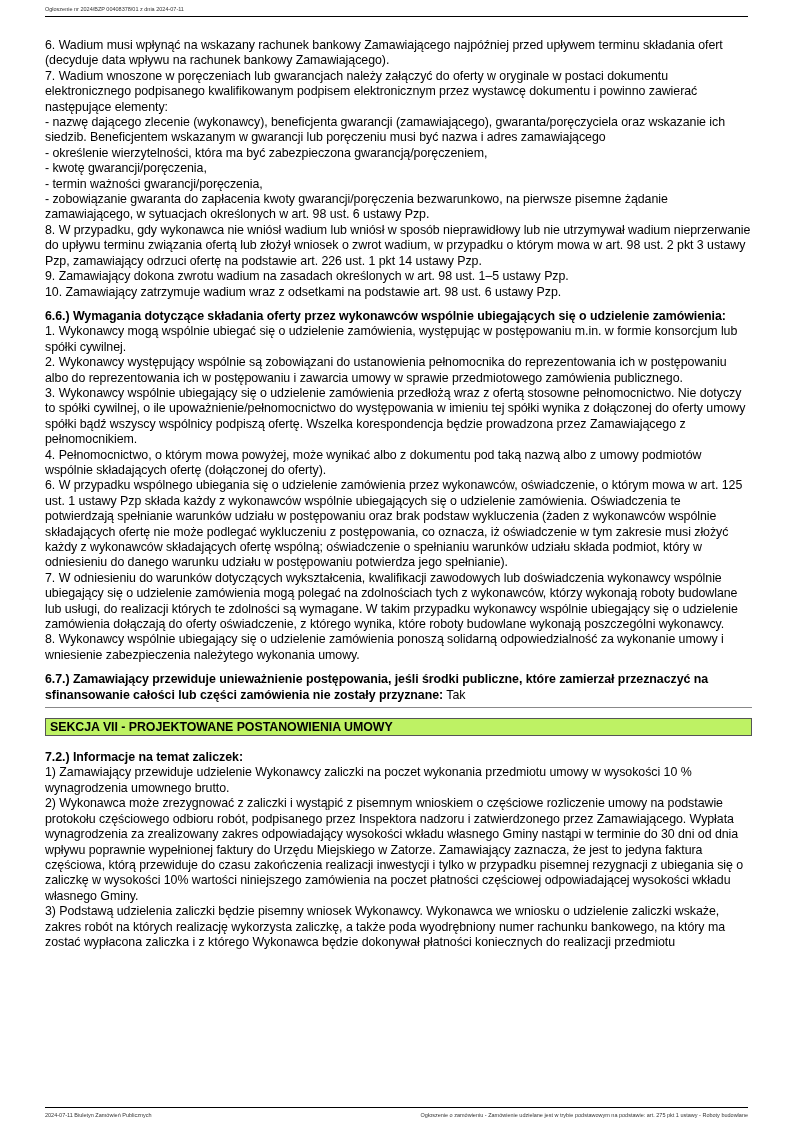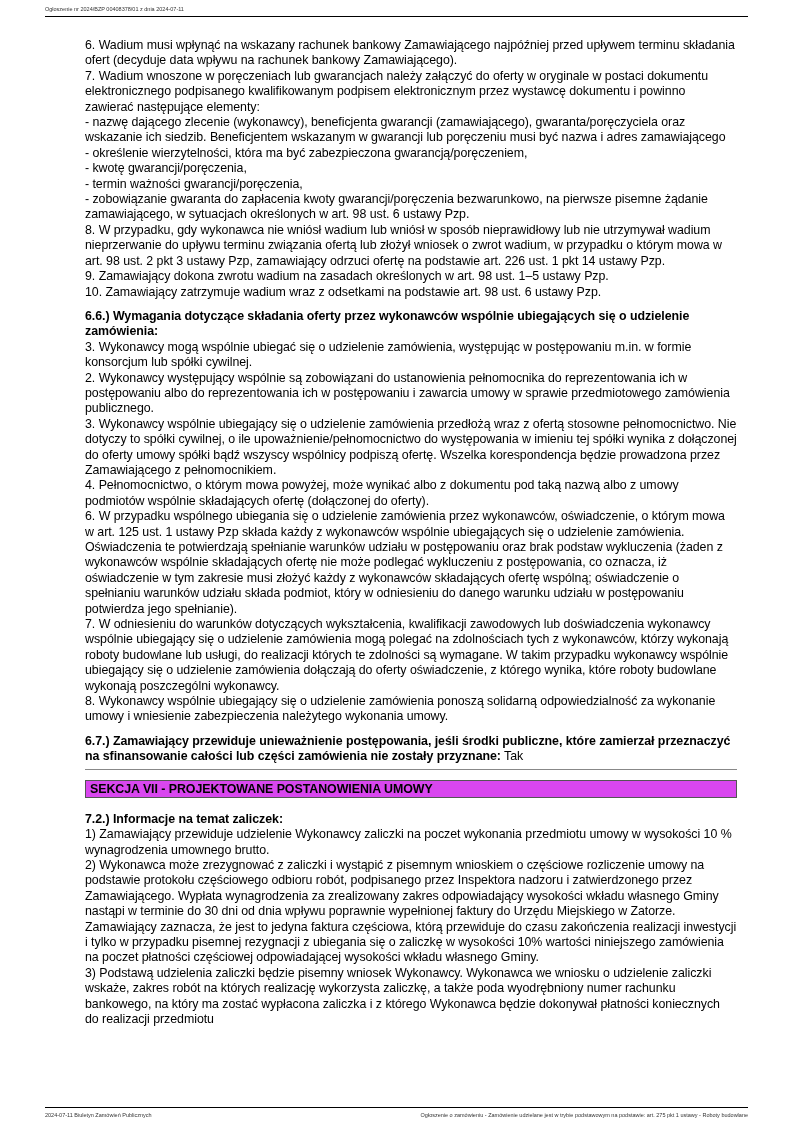--- a/index.html
+++ b/index.html
@@ -21,38 +21,37 @@
       right: 45px;
       top: 6px;
       font-size: 5.5px;
       color: #333;
       padding-bottom: 4px;
       border-bottom: 1px solid #000;
     }
     .content {
       position: absolute;
       left: 45px;
-      right: 56px;
+      right: 41px;
       top: 38px;
       font-size: 12.4px;
       line-height: 15.4px;
       letter-spacing: -0.05px;
-      margin-left: 40px;
     }
     .content p {
       margin: 0;
     }
     .block {
       margin-bottom: 9px;
     }
     .lbl {
       font-weight: bold;
     }
     .section-bar {
-      background: #d946ef;
+      background: #bef264;
       border: 1px solid #555;
       font-weight: bold;
       font-size: 12.4px;
       padding: 1px 4px 1px 4px;
       margin-top: 10px;
       margin-bottom: 14px;
       line-height: 14px;
     }
     .divider {
       border-top: 1px solid #888;
@@ -89,21 +88,21 @@
     <p>- termin ważności gwarancji/poręczenia,</p>
     <p>- zobowiązanie gwaranta do zapłacenia kwoty gwarancji/poręczenia bezwarunkowo, na pierwsze pisemne żądanie zamawiającego, w sytuacjach określonych w art. 98 ust. 6 ustawy Pzp.</p>
     <p>8. W przypadku, gdy wykonawca nie wniósł wadium lub wniósł w sposób nieprawidłowy lub nie utrzymywał wadium nieprzerwanie do upływu terminu związania ofertą lub złożył wniosek o zwrot wadium, w przypadku o którym mowa w art. 98 ust. 2 pkt 3 ustawy Pzp, zamawiający odrzuci ofertę na podstawie art. 226 ust. 1 pkt 14 ustawy Pzp.</p>
     <p>9. Zamawiający dokona zwrotu wadium na zasadach określonych w art. 98 ust. 1–5 ustawy Pzp.</p>
     <p>10. Zamawiający zatrzymuje wadium wraz z odsetkami na podstawie art. 98 ust. 6 ustawy Pzp.</p>
   </div>
 
 
   <div class="block">
     <p class="lbl">6.6.) Wymagania dotyczące składania oferty przez wykonawców wspólnie ubiegających się o udzielenie zamówienia:</p>
-    <p>3. Wykonawcy mogą wspólnie ubiegać się o udzielenie zamówienia, występując w postępowaniu m.in. w formie konsorcjum lub spółki cywilnej.</p>
+    <p>1. Wykonawcy mogą wspólnie ubiegać się o udzielenie zamówienia, występując w postępowaniu m.in. w formie konsorcjum lub spółki cywilnej.</p>
     <p>2. Wykonawcy występujący wspólnie są zobowiązani do ustanowienia pełnomocnika do reprezentowania ich w postępowaniu albo do reprezentowania ich w postępowaniu i zawarcia umowy w sprawie przedmiotowego zamówienia publicznego.</p>
     <p>3. Wykonawcy wspólnie ubiegający się o udzielenie zamówienia przedłożą wraz z ofertą stosowne pełnomocnictwo. Nie dotyczy to spółki cywilnej, o ile upoważnienie/pełnomocnictwo do występowania w imieniu tej spółki wynika z dołączonej do oferty umowy spółki bądź wszyscy wspólnicy podpiszą ofertę. Wszelka korespondencja będzie prowadzona przez Zamawiającego z pełnomocnikiem.</p>
     <p>4. Pełnomocnictwo, o którym mowa powyżej, może wynikać albo z dokumentu pod taką nazwą albo z umowy podmiotów wspólnie składających ofertę (dołączonej do oferty).</p>
     <p>6. W przypadku wspólnego ubiegania się o udzielenie zamówienia przez wykonawców, oświadczenie, o którym mowa w art. 125 ust. 1 ustawy Pzp składa każdy z wykonawców wspólnie ubiegających się o udzielenie zamówienia. Oświadczenia te potwierdzają spełnianie warunków udziału w postępowaniu oraz brak podstaw wykluczenia (żaden z wykonawców wspólnie składających ofertę nie może podlegać wykluczeniu z postępowania, co oznacza, iż oświadczenie w tym zakresie musi złożyć każdy z wykonawców składających ofertę wspólną; oświadczenie o spełnianiu warunków udziału składa podmiot, który w odniesieniu do danego warunku udziału w postępowaniu potwierdza jego spełnianie).</p>
     <p>7. W odniesieniu do warunków dotyczących wykształcenia, kwalifikacji zawodowych lub doświadczenia wykonawcy wspólnie ubiegający się o udzielenie zamówienia mogą polegać na zdolnościach tych z wykonawców, którzy wykonają roboty budowlane lub usługi, do realizacji których te zdolności są wymagane. W takim przypadku wykonawcy wspólnie ubiegający się o udzielenie zamówienia dołączają do oferty oświadczenie, z którego wynika, które roboty budowlane wykonają poszczególni wykonawcy.</p>
     <p>8. Wykonawcy wspólnie ubiegający się o udzielenie zamówienia ponoszą solidarną odpowiedzialność za wykonanie umowy i wniesienie zabezpieczenia należytego wykonania umowy.</p>
   </div>
 
   <div>
     <p><span class="lbl">6.7.) Zamawiający przewiduje unieważnienie postępowania, jeśli środki publiczne, które zamierzał przeznaczyć na sfinansowanie całości lub części zamówienia nie zostały przyznane:</span><span> Tak</span></p>

